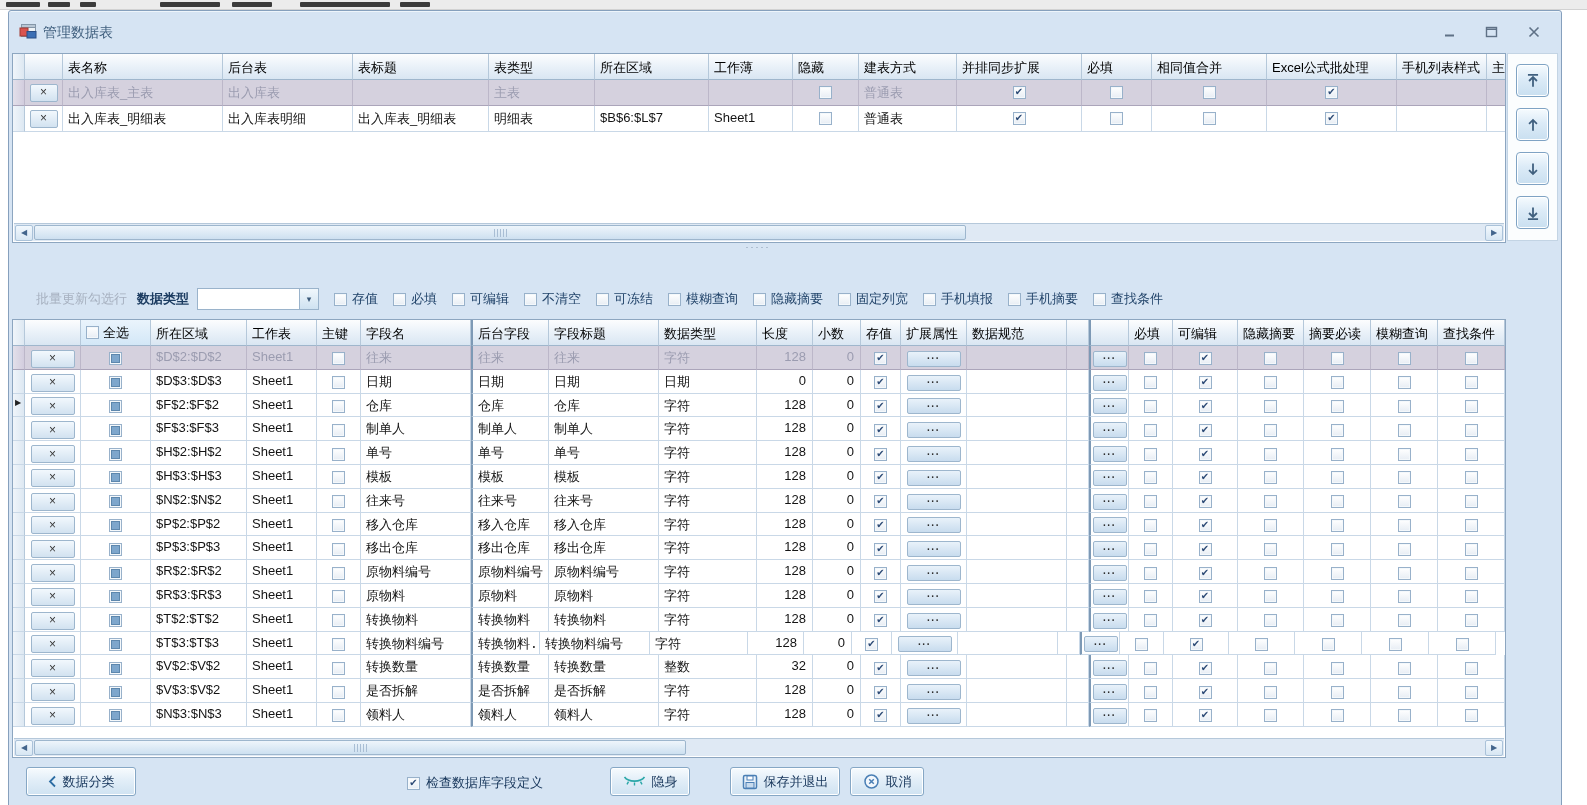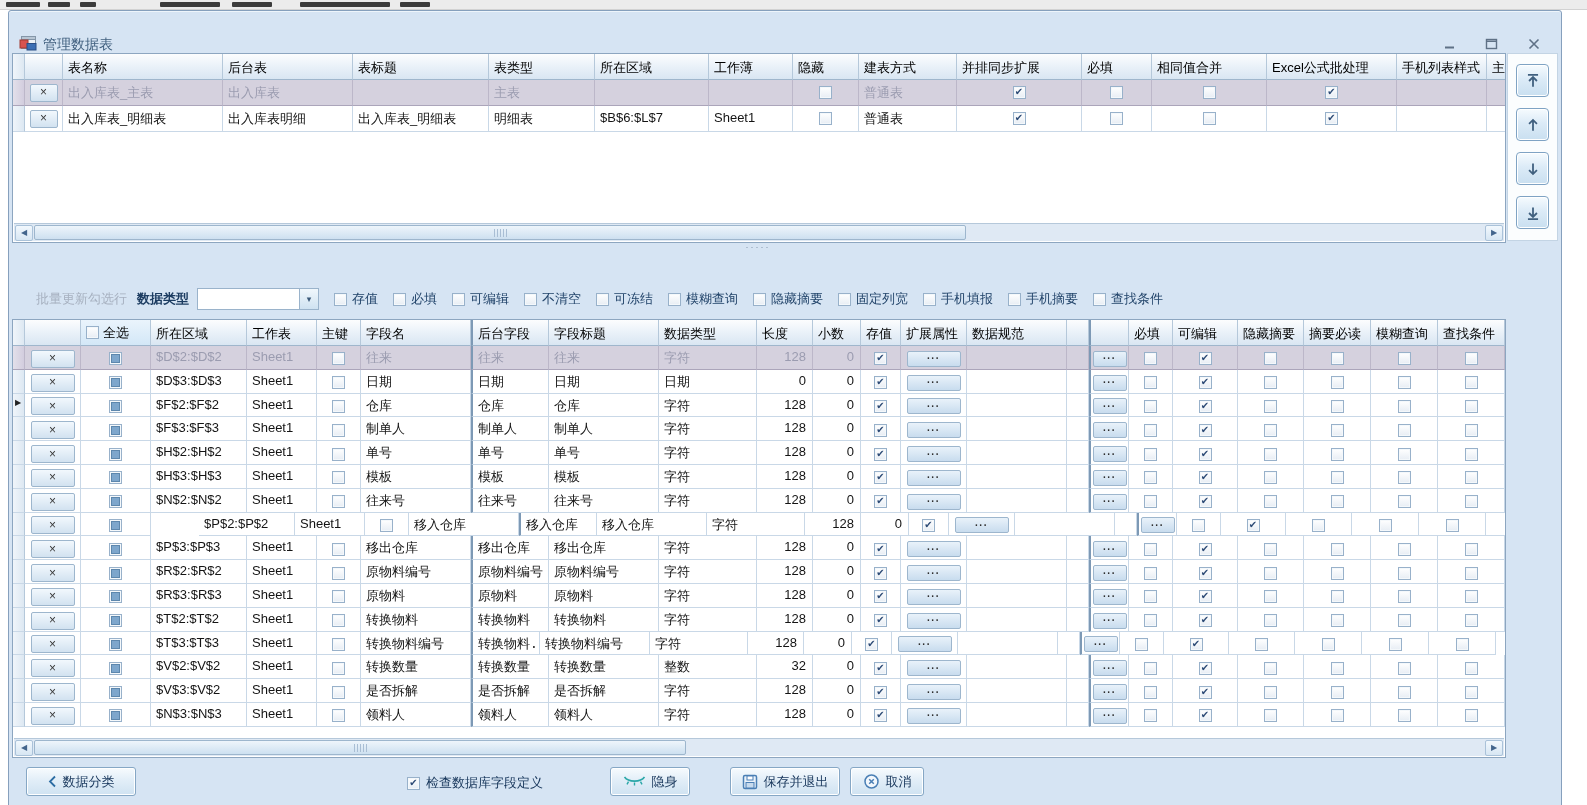--- a/index.html
+++ b/index.html
@@ -6,21 +6,21 @@
   body{width:1587px;height:805px;background:#ffffff;overflow:hidden;position:relative;
        font-family:"Liberation Sans","DejaVu Sans",sans-serif;}
   .bgstrip{position:absolute;left:0;top:0;width:1587px;height:9px;background:#ececec;
            border-bottom:1px solid #d2d2d2;overflow:hidden;}
   .smudge{position:absolute;top:2px;height:5px;background:#3c3c3c;border-radius:1px;}
 
   .dialog{position:absolute;left:8px;top:10px;width:1552px;height:795px;background:#d6e4f3;
           border:1px solid #86a0bd;border-radius:3px 3px 0 0;box-shadow:inset 0 1px 0 #eef5fb;overflow:hidden;}
 
   
-  .titlebar{position:absolute;left:0;top:16px;right:0;height:38px;}
+  .titlebar{position:absolute;left:0;top:4px;right:0;height:38px;}
   .formicon{position:absolute;left:10px;top:8px;}
   .title{position:absolute;left:34px;top:9px;font-size:14px;color:#41607f;}
   .winbtns{position:absolute;right:18px;top:10px;display:flex;gap:24px;}
   .winbtn{width:18px;height:13px;display:inline-flex;align-items:center;justify-content:center;}
 
   
   .gframe{position:absolute;background:#ffffff;border:1px solid #8da6c0;overflow:hidden;}
   #topgrid{left:3px;top:42px;width:1492px;height:188px;}
   #fgrid{left:3px;top:308px;width:1492px;height:437px;}
   .gridhead{position:absolute;left:0;top:0;right:0;height:26px;display:flex;overflow:hidden;}
@@ -713,21 +713,21 @@
           </div>
         </div>
         <div class="grow frow">
           <div class="gcell center gut" style="width: 12px;"></div>
           <div class="gcell center" style="width: 56px;">
             <span class="xbtn">×</span>
           </div>
           <div class="gcell center" style="width: 70px;">
             <span class="cb fill"></span>
           </div>
-          <div class="gcell" style="width: 96px; margin-left: 48px;">$P$2:$P$2</div>
+          <div class="gcell" style="width: 96px;">$P$2:$P$2</div>
           <div class="gcell" style="width: 70px;">Sheet1</div>
           <div class="gcell center" style="width: 44px;">
             <span class="cb"></span>
           </div>
           <div class="gcell" style="width: 110px;">移入仓库</div>
           <div class="gcell th" style="width: 78px;">移入仓库</div>
           <div class="gcell" style="width: 110px;">移入仓库</div>
           <div class="gcell" style="width: 98px;">字符</div>
           <div class="gcell num" style="width: 56px;">128</div>
           <div class="gcell num" style="width: 48px;">0</div>

